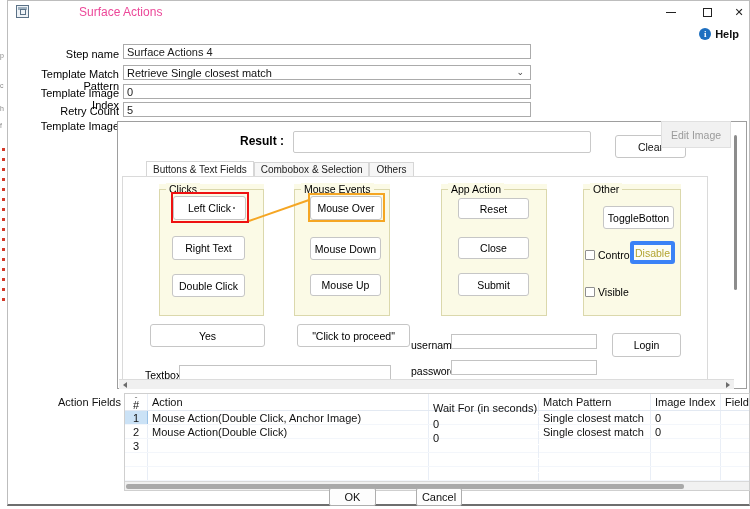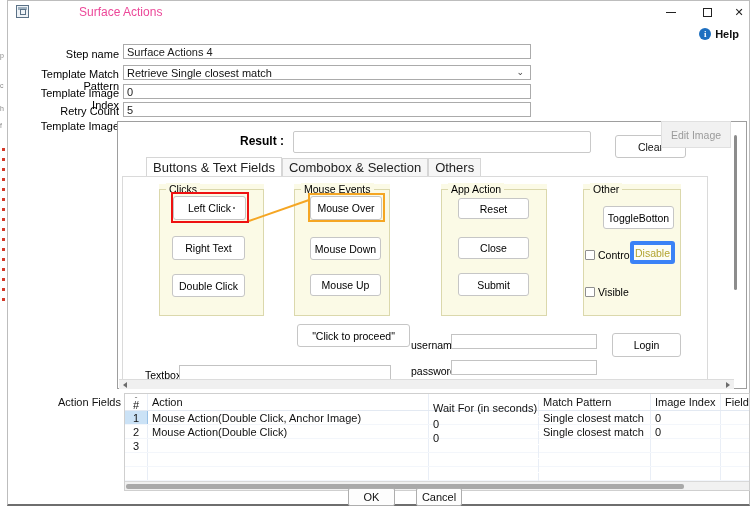--- a/index.html
+++ b/index.html
@@ -51,21 +51,21 @@
   .result-field { left:175px; top:9px; width:298px; height:22px; border:1px solid #c9c9c9; border-radius:2px; background:#fff;
     font-family:inherit; font-size:11px; padding:0 4px; }
   .clear-btn { left:497px; top:13px; width:71px; height:23px; background:#fff; border:1px solid #c6c6c6; border-radius:3px;
     display:flex; align-items:center; justify-content:center; font-size:10.5px; }
   .editimg-btn { left:543px; top:-1px; width:70px; height:27px; background:#f1f1f1; border:1px solid #e0e0e0;
     color:#9b9b9b; display:flex; align-items:center; justify-content:center; font-size:10.5px; z-index:6; }
   .vscroll { left:616px; top:13px; width:3px; height:155px; background:#8c8c8c; border-radius:2px; }
 
   .tabs { left:28px; top:40px; height:14px; display:flex; align-items:flex-end; }
   .tab { border:1px solid #d6d6d6; border-bottom:none; background:#f6f6f6; padding:1px 6px 1px 6px;
-    font-size:13px; color:#222; white-space:nowrap; }
+    font-size:10px; color:#222; white-space:nowrap; }
   .tab.active { background:#fff; position:relative; z-index:2; padding-top:2px; }
   .tabpanel { left:4px; top:54px; width:586px; height:204px; background:#fff; border:1px solid #dadada; }
 
   .groupbox { position:absolute; background:#fbfae6; }
   .groupbox .gb-border { position:absolute; left:0; right:0; top:5px; bottom:0; border:1px solid #dbd8ac; }
   .gb-title { position:absolute; left:7px; top:-1px; background:#fbfae6; padding:0 3px; font-size:10.5px; color:#000; z-index:2; }
   .pbtn { position:absolute; background:#fff; border:1px solid #c6c6c6; border-radius:3px;
     display:flex; align-items:center; justify-content:center; font-size:10.5px; color:#000; z-index:2; }
   .clickdot { position:absolute; right:10px; top:10px; width:2px; height:2px; background:#444; border-radius:50%; }
 
@@ -234,20 +234,23 @@
       <span class="chk" style="left:2px; top:103px;"></span>
       <span class="chklabel" style="left:15px; top:102px;">Visible</span>
     </div>
 
     <div class="hl-red" style="left:53px; top:70px; width:78px; height:31px;"></div>
     <div class="hl-orange" style="left:190px; top:71px; width:77px; height:29px;"></div>
     <svg class="connector" width="630" height="268">
       <line x1="131" y1="99" x2="191" y2="78" stroke="#f5a623" stroke-width="2"></line>
     </svg>
 
+    <div class="pbtn" style="left:32px; top:202px; width:115px; height:23px;">
+      <span>Yes</span>
+    </div>
     <div class="pbtn" style="left:179px; top:202px; width:113px; height:23px;">
       <span>"Click to proceed"</span>
     </div>
     <span class="mini-label" style="left:293px; top:217px;">username</span>
     <input class="mini-field" style="left: 333px; top: 212px; width: 146px;">
     <div class="pbtn" style="left:494px; top:211px; width:69px; height:24px;">
       <span>Login</span>
     </div>
     <span class="mini-label" style="left:293px; top:243px;">password</span>
     <input class="mini-field" style="left: 333px; top: 238px; width: 146px;">
@@ -317,15 +320,15 @@
       <div class="afc c3"></div>
       <div class="afc c4"></div>
       <div class="afc c5"></div>
     </div>
 
     <div class="af-scroll">
       <div class="af-thumb"></div>
     </div>
   </div>
 
-  <div class="footbtn" style="left:321px; width:47px;margin-left:19px;">OK</div>
+  <div class="footbtn" style="left:321px; width:47px;">OK</div>
   <div class="footbtn" style="left:375px; width:46px;margin-left:33px;">Cancel</div>
 </div>
 
 </body></html>

